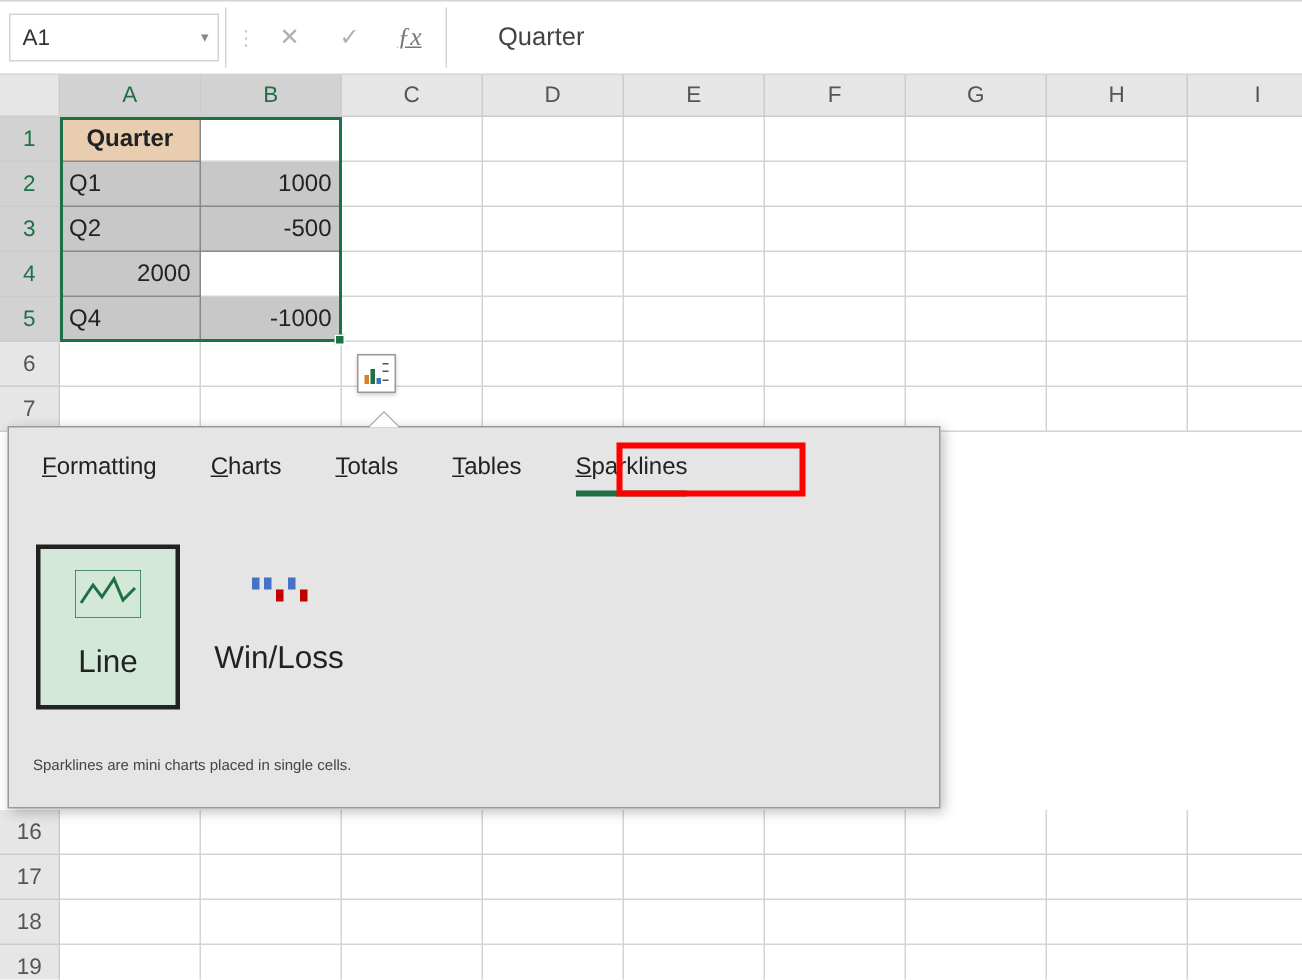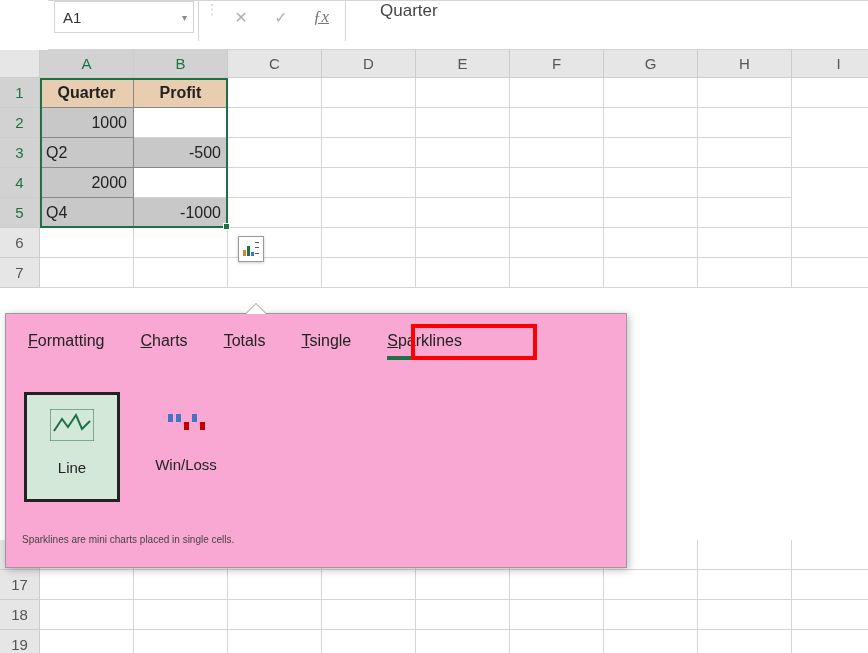--- a/index.html
+++ b/index.html
@@ -14,22 +14,22 @@
       width: 868px;
       height: 653px;
       overflow: hidden;
       position: relative;
     }
     .formula-bar {
       height: 50px;
       border-top: 1px solid #d4d4d4;
       border-bottom: 1px solid #d4d4d4;
       display: flex;
+      align-items: center;
       background: #fff;
-      margin-left: 48px;
     }
     .name-box {
       width: 140px;
       height: 32px;
       margin-left: 6px;
       border: 1px solid #d4d4d4;
       display: flex;
       align-items: center;
       padding: 0 8px;
       font-size: 15px;
@@ -209,26 +209,25 @@
     .qa-icon-inner .bar2 { position:absolute; left:4px; bottom:0; width:3px; height:10px; background:#1e7145; }
     .qa-icon-inner .bar3 { position:absolute; left:8px; bottom:0; width:3px; height:4px; background:#4472c4; }
     .qa-icon-inner .lines { position:absolute; right:0; top:0; width:4px; height:12px; border-top:1px solid #555; border-bottom:1px solid #555;}
     .qa-icon-inner .lines::before { content:""; position:absolute; top:4px; left:0; width:4px; height:1px; background:#555;}
     
     .quick-analysis-panel {
       position: absolute;
       left: 5px;
       top: 284px;
       width: 622px;
-      background: #f9a8d4;
+      background: #e5e5e5;
       border: 1px solid #999;
       box-shadow: 2px 2px 8px rgba(0,0,0,0.25);
       z-index: 20;
       padding: 18px 14px 14px 14px;
-      margin-top: 29px;
     }
     .qa-callout {
       position: absolute;
       top: -10px;
       left: 240px;
       width: 0;
       height: 0;
       border-left: 10px solid transparent;
       border-right: 10px solid transparent;
       border-bottom: 10px solid #fff;
@@ -293,21 +292,21 @@
     }
     .qa-option .opt-icon {
       width: 48px;
       height: 40px;
       display: flex;
       align-items: center;
       justify-content: center;
       margin-bottom: 14px;
     }
     .qa-option .opt-label {
-      font-size: 15px;
+      font-size: 21px;
       color: #222;
     }
     .qa-description {
       font-size: 10px;
       color: #444;
       padding: 18px 2px 8px 2px;
     }
     .right-num {
       justify-content: flex-end;
     }
@@ -363,30 +362,30 @@
     <div class="row-header selected">3</div>
     <div class="row-header selected">4</div>
     <div class="row-header selected">5</div>
     <div class="row-header">6</div>
     <div class="row-header">7</div>
   </div>
 
   <div class="grid">
     <div class="row">
       <div class="cell header-cell">Quarter</div>
-      <div class="cell header-cell">Profit</div>
-      <div class="cell"></div>
-      <div class="cell"></div>
-      <div class="cell"></div>
-      <div class="cell"></div>
-      <div class="cell"></div>
-      <div class="cell"></div>
-      <div class="cell"></div>
-    </div>
-    <div class="row">
+      <div class="cell"></div>
+      <div class="cell"></div>
+      <div class="cell"></div>
+      <div class="cell"></div>
+      <div class="cell"></div>
+      <div class="cell"></div>
+      <div class="cell"></div>
+    </div>
+    <div class="row">
+      <div class="cell sel">Q1</div>
       <div class="cell sel right-num">1000</div>
       <div class="cell"></div>
       <div class="cell"></div>
       <div class="cell"></div>
       <div class="cell"></div>
       <div class="cell"></div>
       <div class="cell"></div>
       <div class="cell"></div>
     </div>
     <div class="row">
@@ -514,21 +513,21 @@
 </div>
 
 <div class="quick-analysis-panel">
   <div class="qa-callout-border"></div>
   <div class="qa-callout"></div>
 
   <div class="qa-tabs">
     <div class="qa-tab"><u>F</u><span>ormatting</span></div>
     <div class="qa-tab"><u>C</u><span>harts</span></div>
     <div class="qa-tab"><u>T</u><span>otals</span></div>
-    <div class="qa-tab"><u>T</u><span>single</span></div>
+    <div class="qa-tab"><u>T</u><span>ables</span></div>
     <div class="qa-tab active"><u>S</u><span>parklines</span></div>
   </div>
 
   <div class="highlight-box"></div>
 
   <div class="qa-options">
     <div class="qa-option selected">
       <div class="opt-icon">
         <svg width="44" height="32" viewBox="0 0 44 32">
           <rect x="0" y="0" width="44" height="32" fill="none" stroke="#1e7145" stroke-width="1"></rect>

